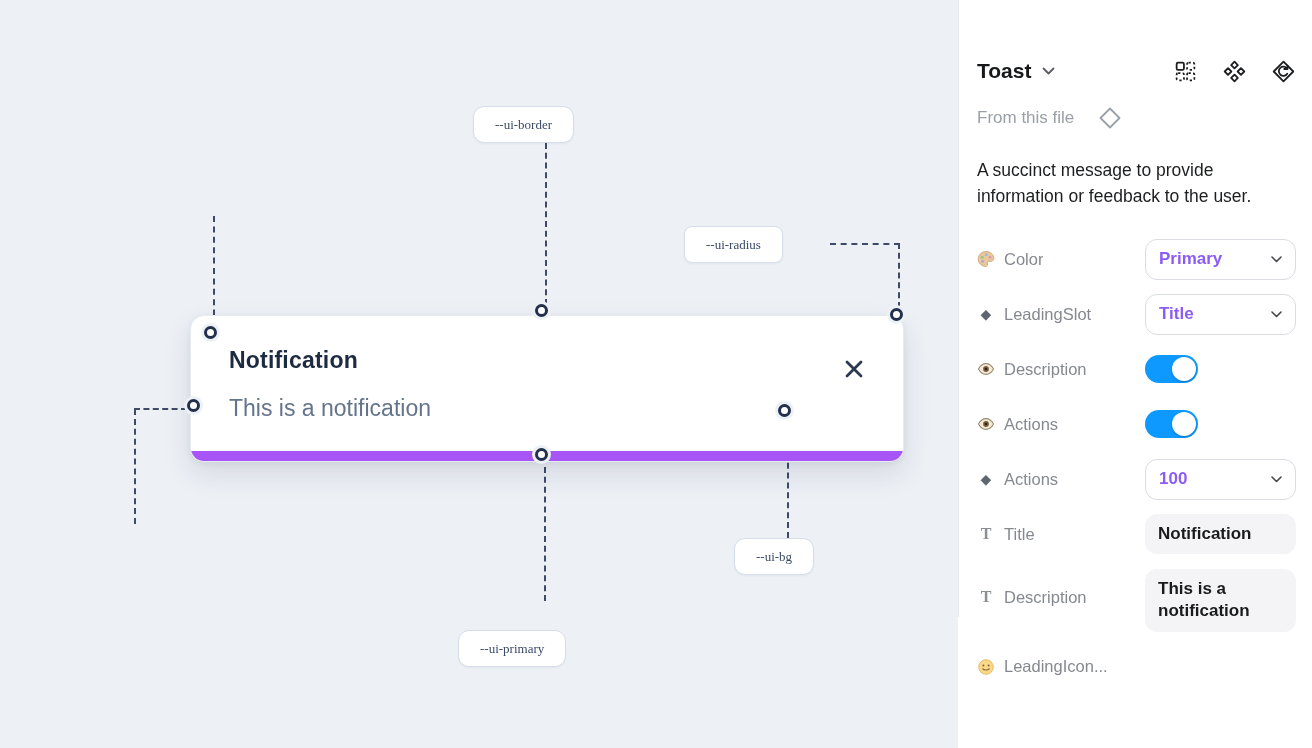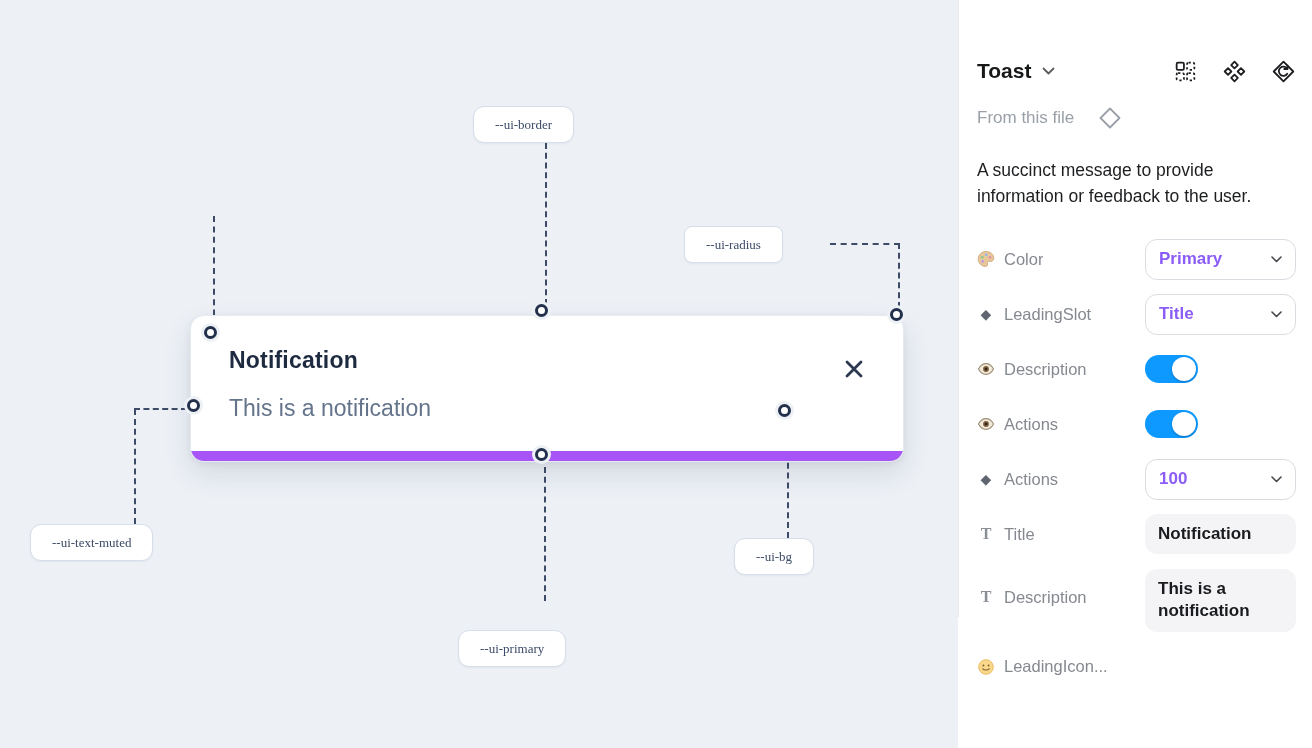--- a/index.html
+++ b/index.html
@@ -97,21 +97,20 @@
 
     <div class="marker" style="left:535px; top:304px;"></div>
     <div class="marker" style="left:204px; top:326px;"></div>
     <div class="marker" style="left:890px; top:308px;"></div>
     <div class="marker" style="left:187px; top:399px;"></div>
     <div class="marker" style="left:535px; top:448px;"></div>
     <div class="marker" style="left:778px; top:404px;"></div>
 
     <div class="pill" style="left:473px; top:106px;">--ui-border</div>
     <div class="pill" style="left:684px; top:226px;border-radius:8px;">--ui-radius</div>
-    <div class="pill" style="left:30px;  top:524px;">--ui-text-muted</div>
     <div class="pill" style="left:458px; top:630px;">--ui-primary</div>
     <div class="pill" style="left:734px; top:538px;">--ui-bg</div>
   </div>
 
   <div class="panel">
 
     <div class="panel-header">
       <span class="panel-title">Toast</span>
       <span class="title-chevron">
         <svg width="13" height="8" viewBox="0 0 13 8">

